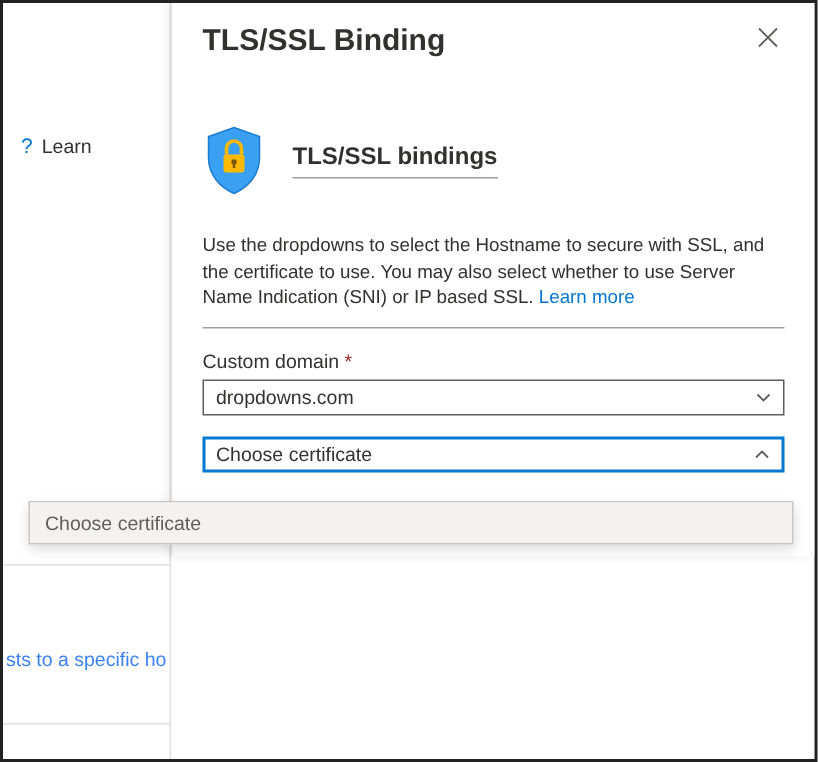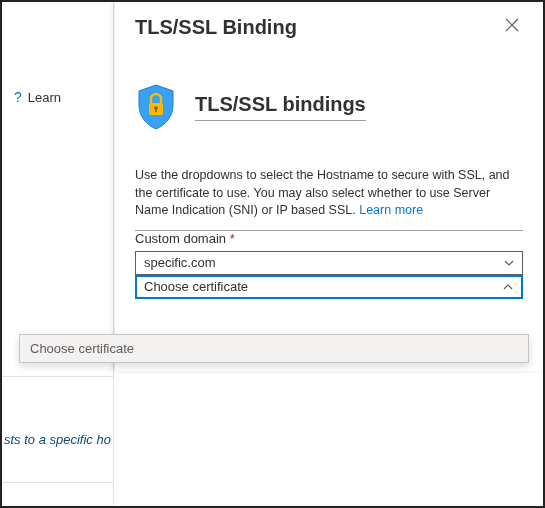--- a/index.html
+++ b/index.html
@@ -35,24 +35,23 @@
   }
   .faqs .q {
     color: #0078d4;
     font-size: 14px;
   }
   .left-text {
     position: absolute;
     left: 0;
     top: 430px;
     font-size: 13px;
-    color: #0c4a6e;
+    color: #3b82f6;
     white-space: nowrap;
     padding-left: 2px;
-    font-style: italic;
   }
   .left-hr2 {
     position: absolute;
     left: 0; top: 480px;
     width: 112px;
     border-top: 1px solid #e1dfdd;
   }
 
   .panel {
     position: absolute;
@@ -85,41 +84,42 @@
     display: flex;
     align-items: center;
     gap: 18px;
     margin-top: 44px;
   }
   .shield {
     position: relative;
     width: 42px; height: 48px;
   }
   .bindings-sub {
-    font-size: 20px;
+    font-size: 16px;
     font-weight: 600;
     color: #323130;
     border-bottom: 1px solid #a19f9d;
     padding-bottom: 4px;
   }
 
   .desc {
-    margin-top: 36px;
+    margin-top: 24px;
     font-size: 12.5px;
     line-height: 1.4;
     color: #323130;
     border-bottom: 1px solid #a19f9d;
     padding-bottom: 10px;
   }
   .desc a {
     color: #0078d4;
     text-decoration: none;
   }
 
   .field {
+    margin-top: 14px;
   }
   .field-label {
     font-size: 13px;
     color: #323130;
     margin-bottom: 5px;
   }
   .req { color: #a4262c; }
 
   .dropdown {
     position: relative;
@@ -236,21 +236,21 @@
   <div class="desc">
     <span>Use the dropdowns to select the Hostname to secure with SSL, and the certificate to use. You may also select whether to use Server Name Indication (SNI) or IP based SSL. </span><a href="#">Learn more</a>
   </div>
 
   <div class="field">
     <div class="field-label">
       <span>Custom domain</span>
       <span class="req"> *</span>
     </div>
     <div class="dropdown">
-      <span>specific.com</span>
+      <span>dropdowns.com</span>
       <span class="chev">
         <svg width="10" height="10" viewBox="0 0 10 10">
             <path d="M1 3 L5 7 L9 3" fill="none" stroke="#605e5c" stroke-width="1.2"></path>
           </svg>
       </span>
     </div>
   </div>
 
   <div class="field">
     <div class="dropdown open">

